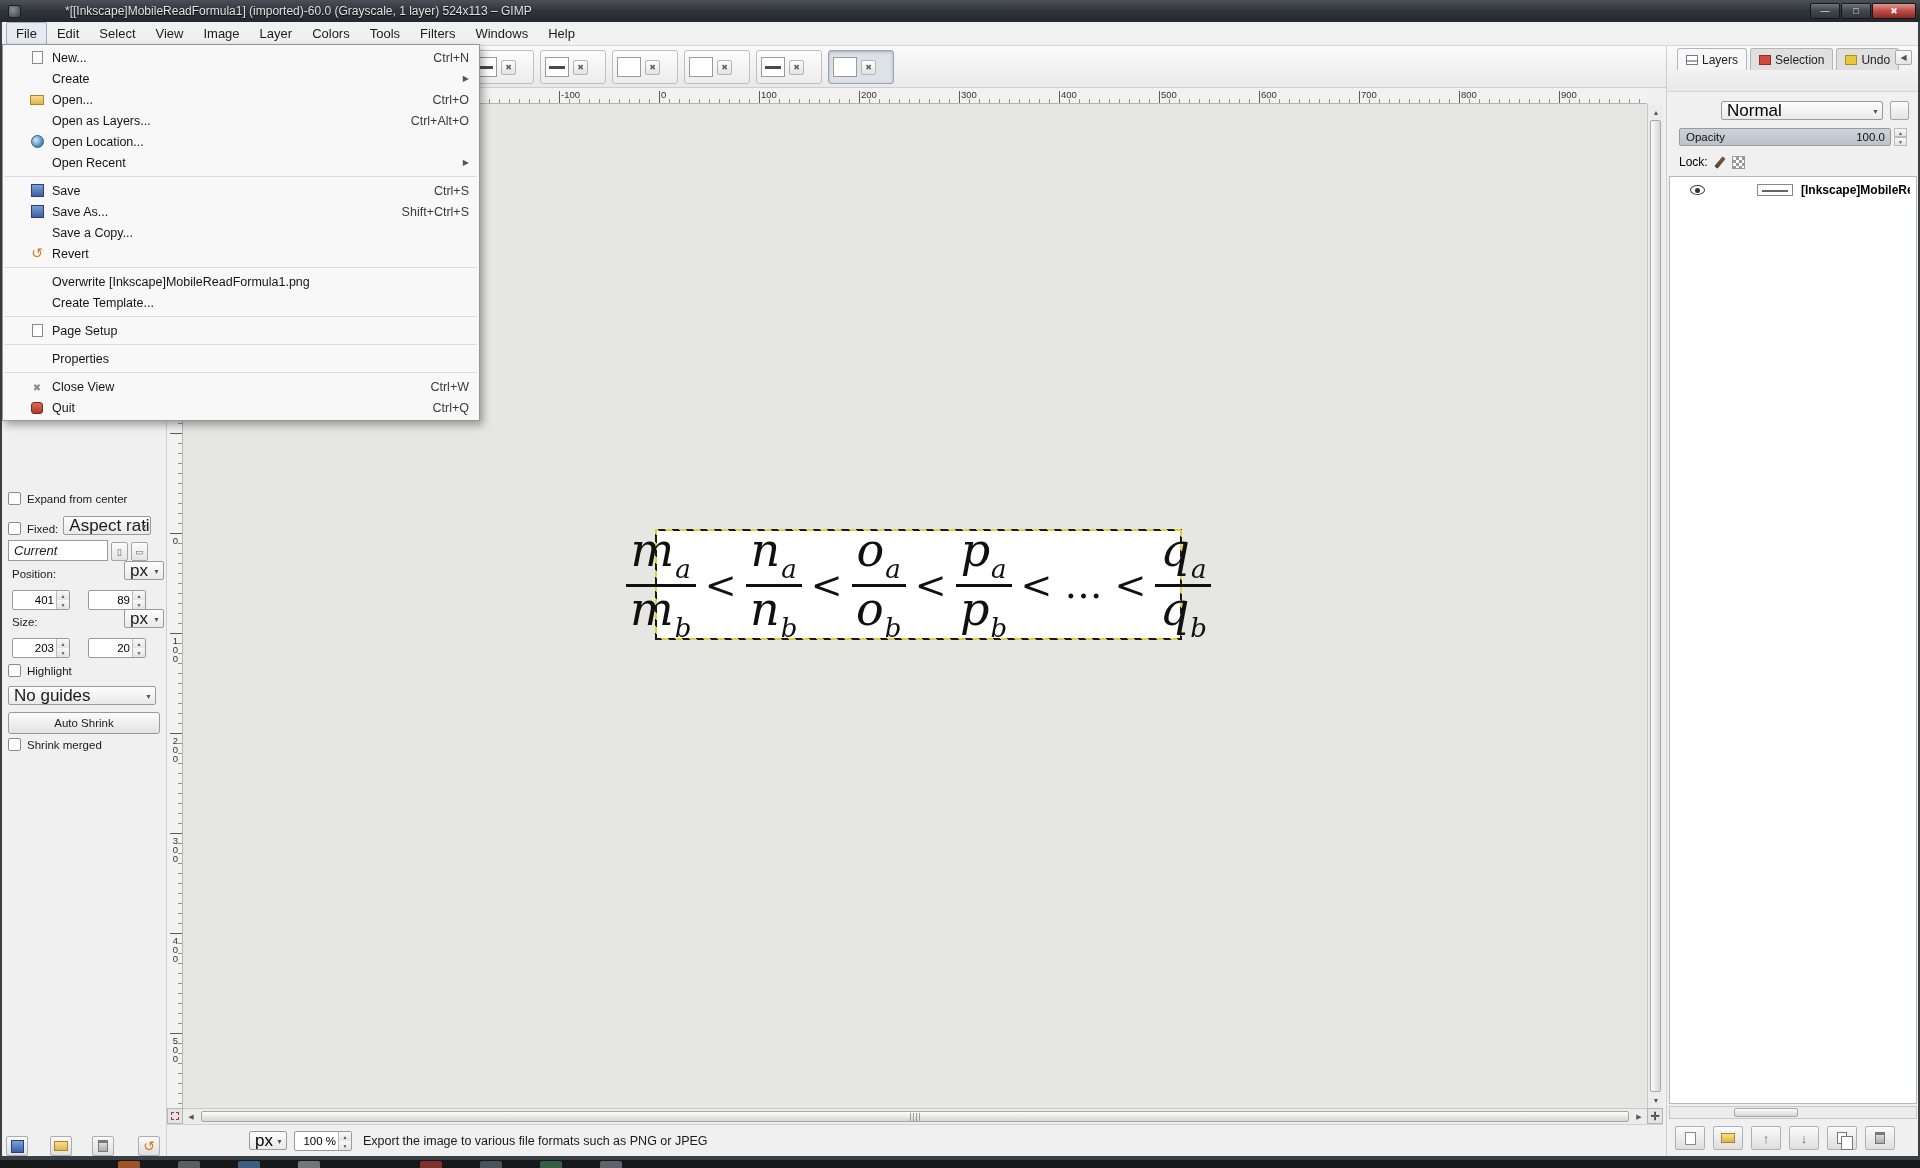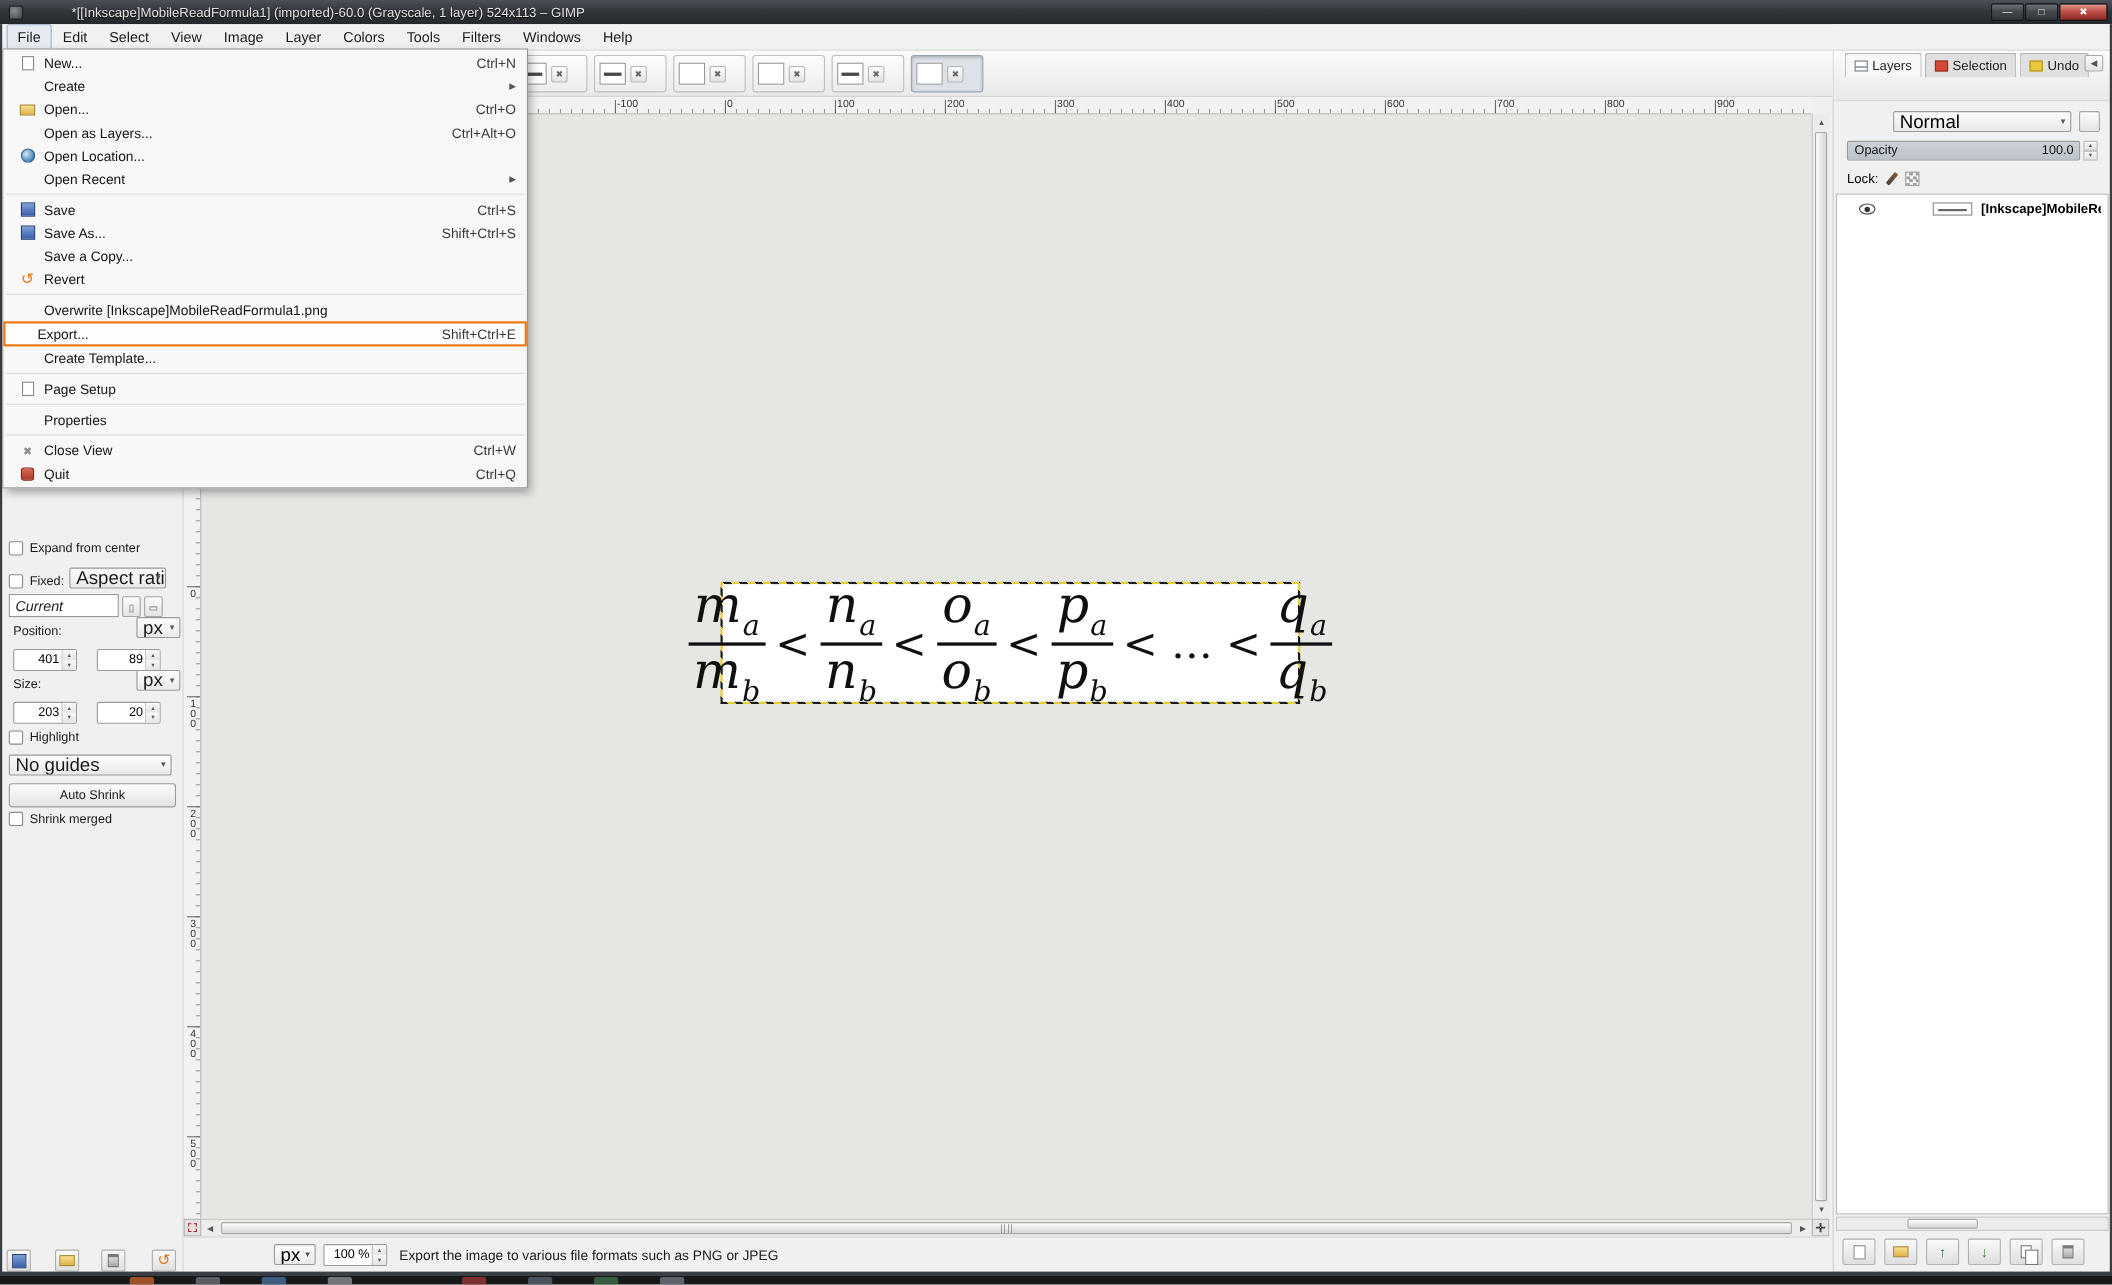--- a/index.html
+++ b/index.html
@@ -43,21 +43,21 @@
   .imgthumb { width:24px; height:20px; border:1px solid #9a9a9a; margin-right:4px; background:#fff; position:relative; }
   .thumb-checker { background:repeating-conic-gradient(#6f6f6f 0% 25%, #d8d8d8 0% 50%) 0 0/6px 6px; }
   .thumb-line::after { content:""; position:absolute; left:3px; right:3px; top:8px; height:3px; background:#4a4a4a; }
   .tclose { width:15px; height:15px; border:1px solid #b5b5b5; border-radius:2px;
     background:linear-gradient(#fff,#e2e2e2); color:#666; font-size:8px;
     display:flex; align-items:center; justify-content:center; }
 
   
   .filemenu { position:absolute; left:2px; top:44px; width:478px; background:#f8f8f8;
     border:1px solid #979797; box-shadow:3px 4px 8px rgba(0,0,0,.35); z-index:50; padding:2px 0; }
-  .mi { height:21px; display:flex; align-items:center; padding:0 10px 0 12px; font-size:12.5px; color:#141414; }
+  .mi { height:21px; display:flex; align-items:center; padding:0 10px 0 24px; font-size:12.5px; color:#141414; }
   .mi .mic { width:20px; display:flex; justify-content:center; align-items:center; }
   .mi .mil { margin-left:5px; white-space:nowrap; }
   .mi .mis { margin-left:auto; color:#3a3a3a; }
   .mi .mia { margin-left:auto; font-size:8px; color:#555; }
   .mi.hl { border:2px solid #ee7b17; height:23px; background:#fdfdfd; padding:0 8px 0 4px; border-radius:1px; }
   .msep { height:1px; background:#dcdcdc; margin:3px 2px; }
   .ic { display:inline-block; position:relative; }
   .ic-page { width:11px; height:13px; background:#fff; border:1px solid #8a8a8a; }
   .ic-folder { width:14px; height:10px; background:linear-gradient(#f7df8b,#e0b44c); border:1px solid #a8862e; }
   .ic-globe { width:13px; height:13px; border-radius:50%; background:radial-gradient(circle at 35% 35%, #cfe6f5, #3f7fb5 75%); border:1px solid #2c5e8a; }
@@ -587,25 +587,20 @@
       <span class="mic">
           <span class="ic ic-revert"></span>
         </span>
       <span class="mil">Revert</span>
     </div>
     <div class="msep"></div>
     <div class="mi">
       <span class="mic"></span>
       <span class="mil">Overwrite [Inkscape]MobileReadFormula1.png</span>
     </div>
-    <div class="mi hl">
-      <span class="mic"></span>
-      <span class="mil">Export...</span>
-      <span class="mis">Shift+Ctrl+E</span>
-    </div>
     <div class="mi">
       <span class="mic"></span>
       <span class="mil">Create Template...</span>
     </div>
     <div class="msep"></div>
     <div class="mi">
       <span class="mic">
           <span class="ic ic-page"></span>
         </span>
       <span class="mil">Page Setup</span>

